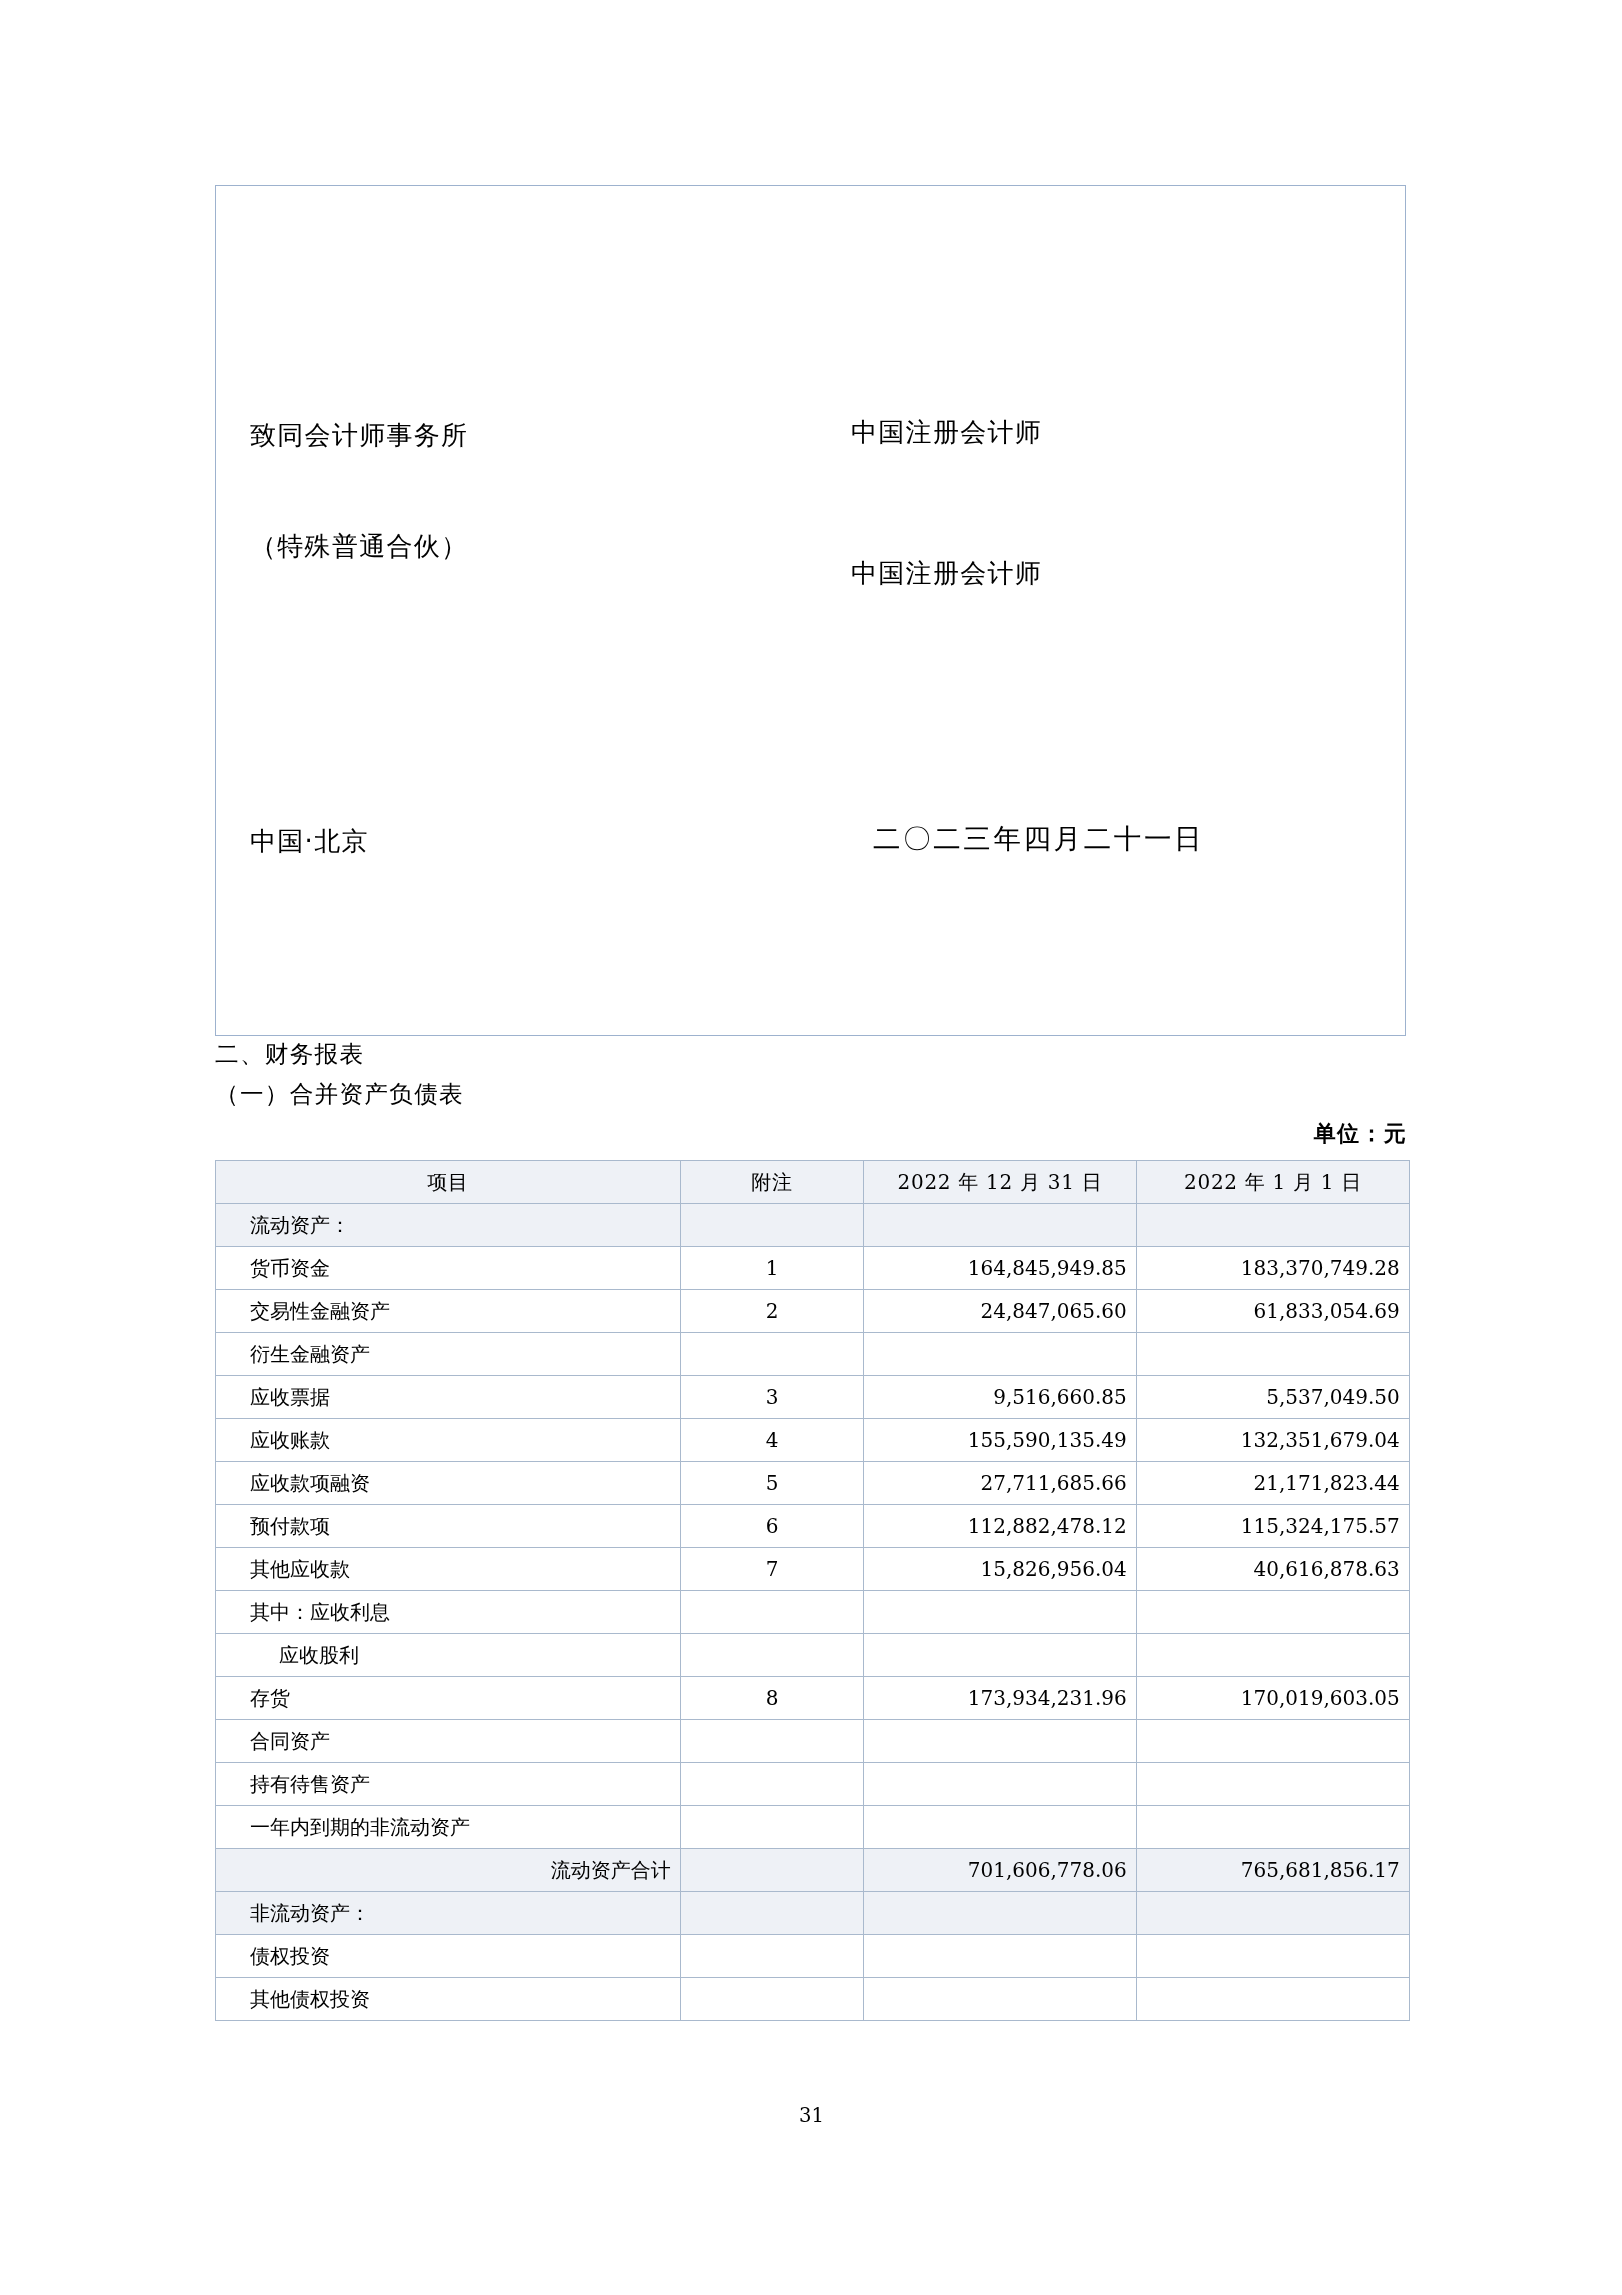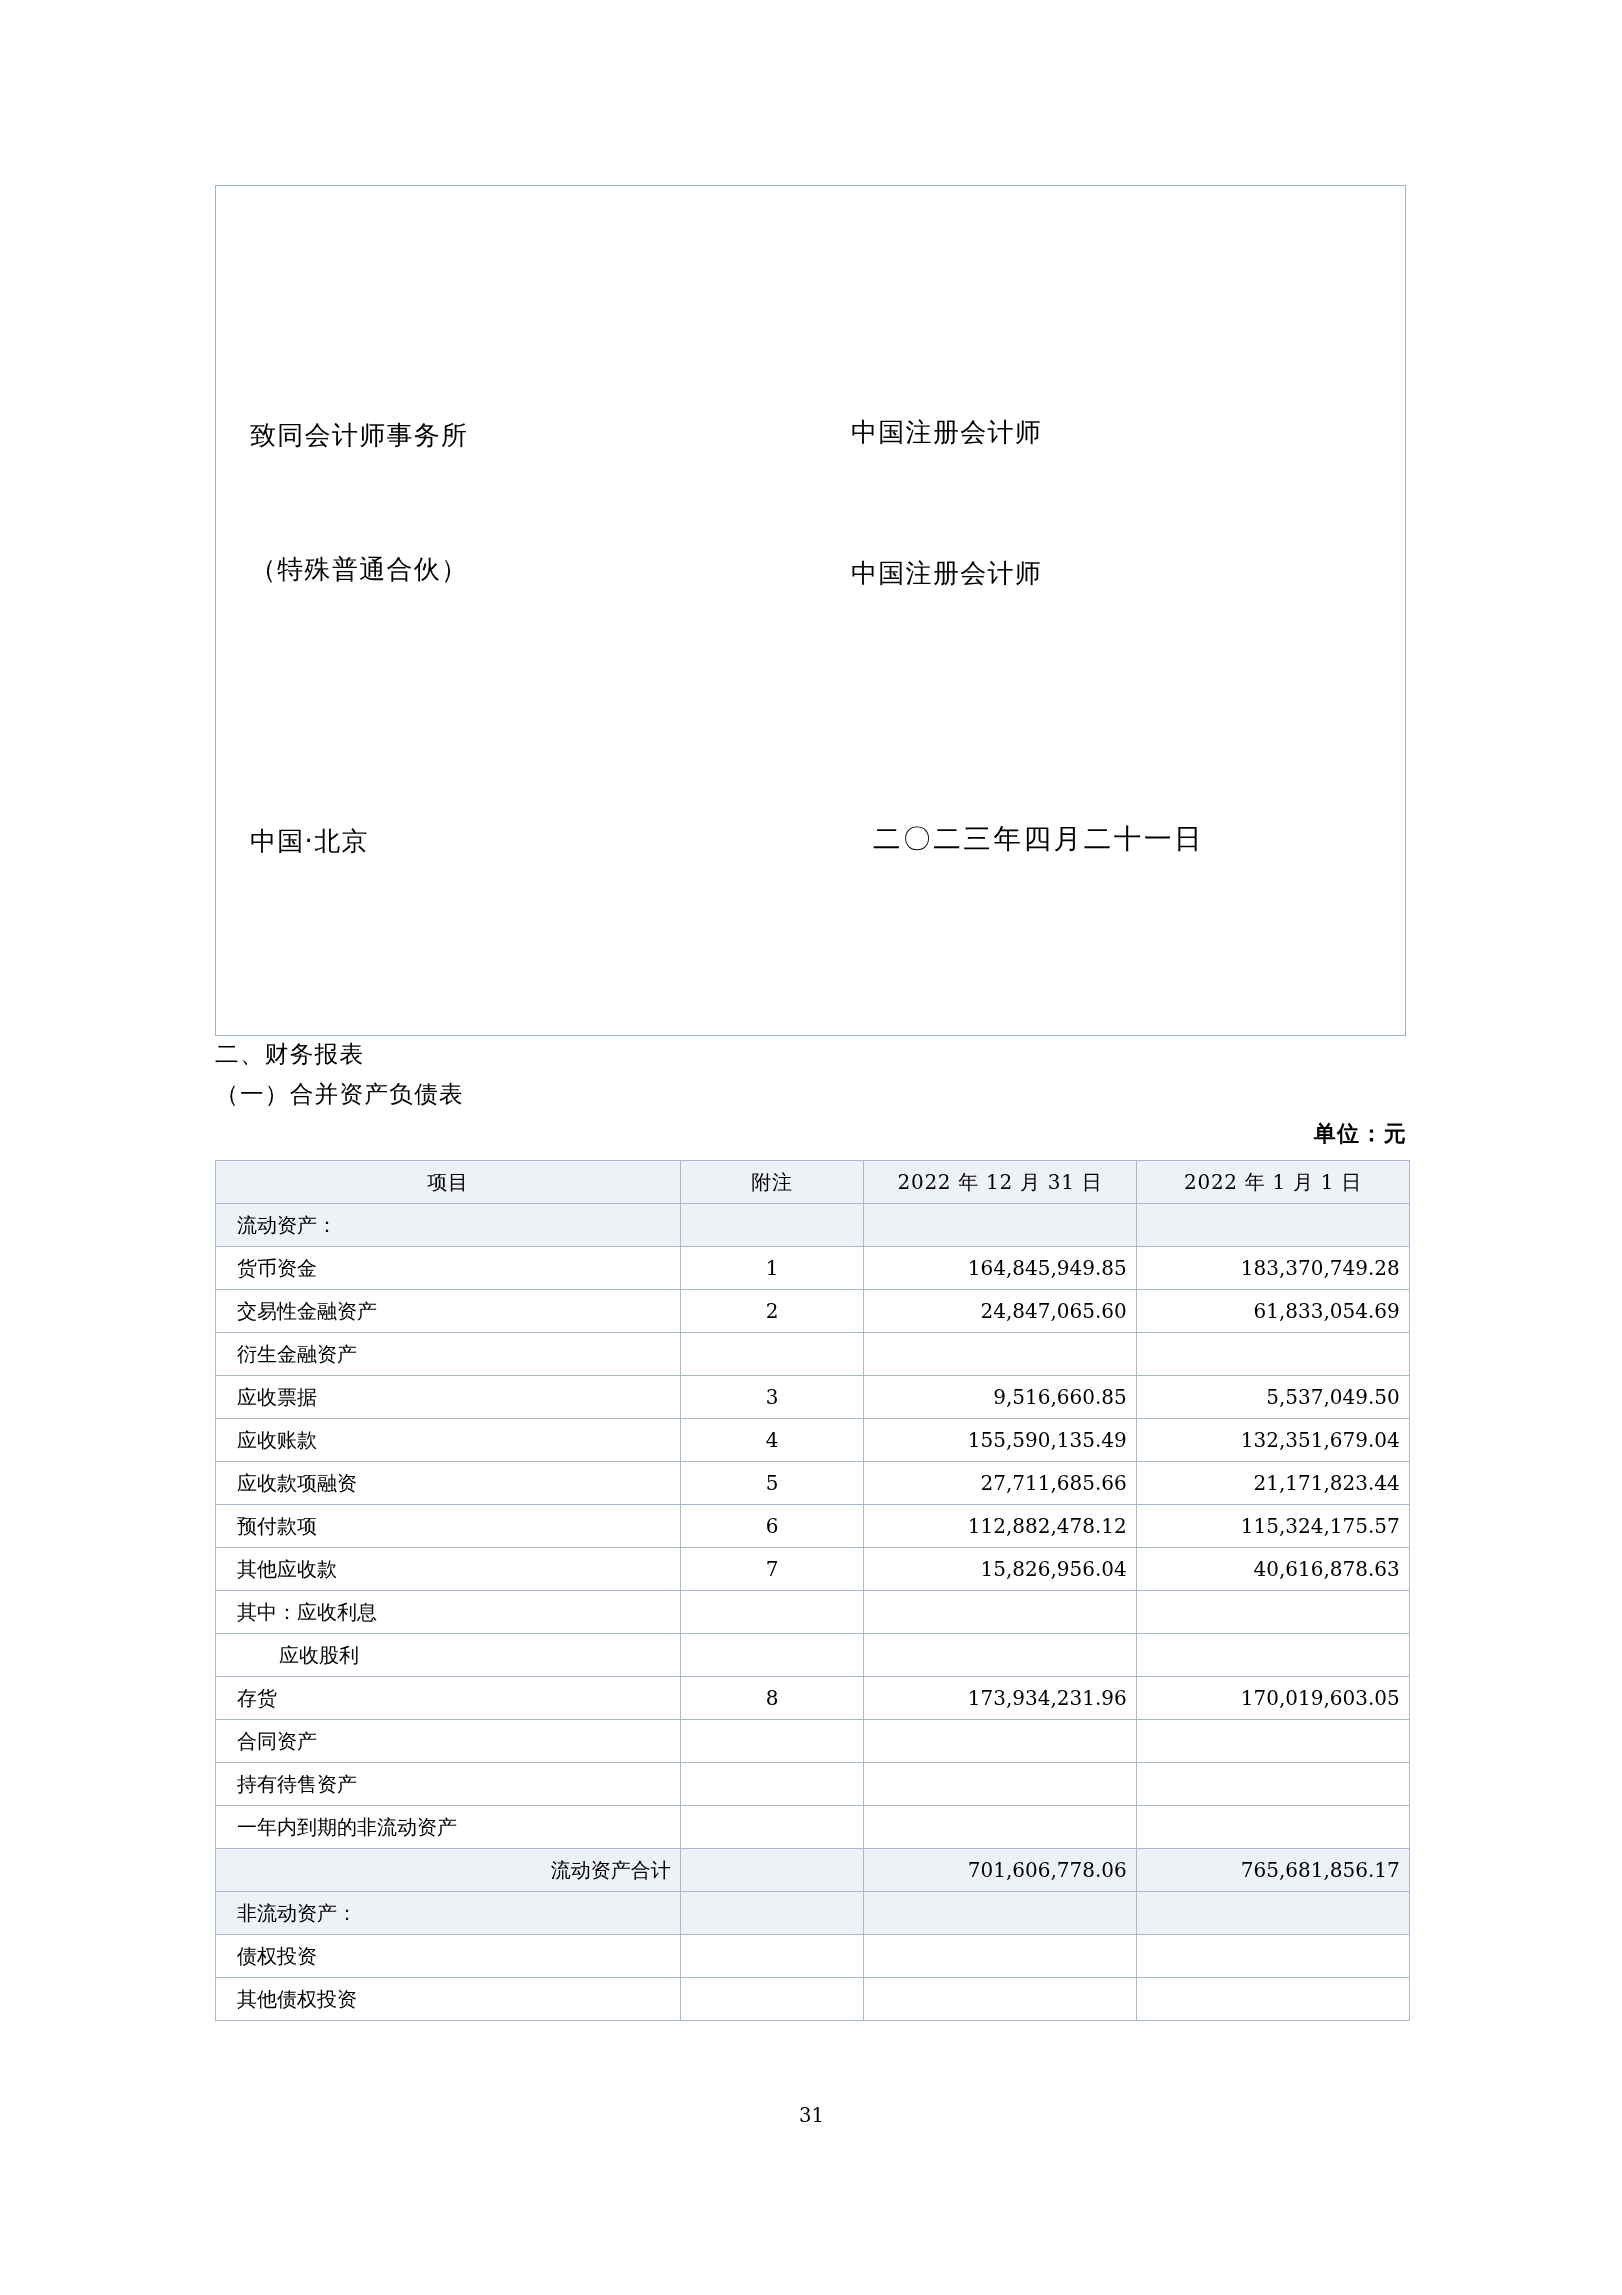--- a/index.html
+++ b/index.html
@@ -33,21 +33,21 @@
     box-sizing: border-box;
   }
   .sig-line {
     position: absolute;
     font-size: 26px;
     font-family: "DejaVu Sans", sans-serif;
     letter-spacing: 1.3px;
     white-space: nowrap;
   }
   .sig-firm1 { left: 34px;  top: 232px; }
-  .sig-firm2 { left: 34px;  top: 366px; text-align: right; }
+  .sig-firm2 { left: 34px;  top: 343px; text-align: right; }
   .sig-place { left: 34px;  top: 638px; }
 
   .sig-cpa1  { left: 635px; top: 229px; }
   .sig-cpa2  { left: 635px; top: 370px; }
   .sig-date  { left: 631px; top: 635px; font-size: 27.5px; letter-spacing: 2.6px; margin-left: 26px;}
 
   
   .heading {
     position: absolute;
     font-family: "DejaVu Sans", sans-serif;
@@ -89,21 +89,21 @@
     padding: 0 9.2px;
     box-sizing: border-box;
     font-weight: normal;
   }
   table.bs thead th {
     background: #eef1f6;
     text-align: center;
     letter-spacing: 0.7px;
   }
   td.item      { text-align: left; }
-  td.item.ind1 { padding-left: 21px; }
+  td.item.ind1 { padding-left: 34px; }
   td.item.ind2 { padding-left: 63px; }
   td.note      { text-align: center; }
   td.val       { text-align: right; padding-right: 14.4px; }
   tr.section td.item { background: #eef1f6; }
   tr.section td     { background: #eef1f6; }
   tr.total td       { background: #eef1f6; }
   tr.total td.item  { text-align: right; }
 
   
   .pagenum {

